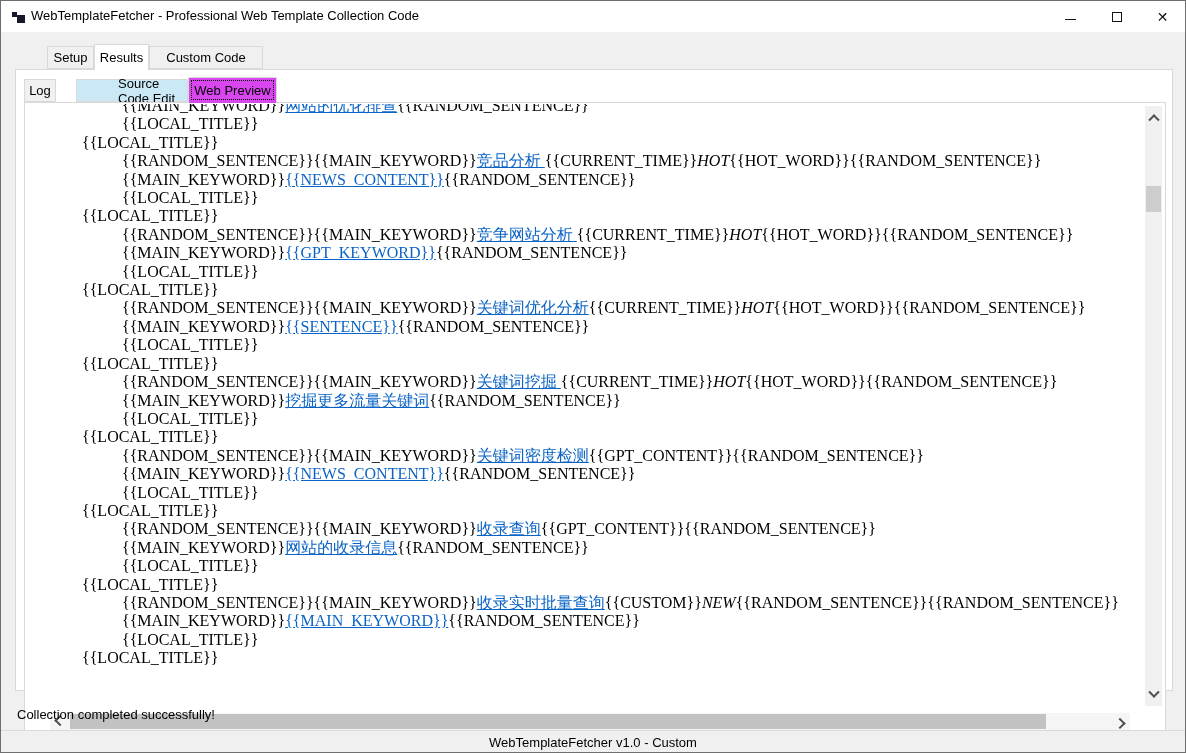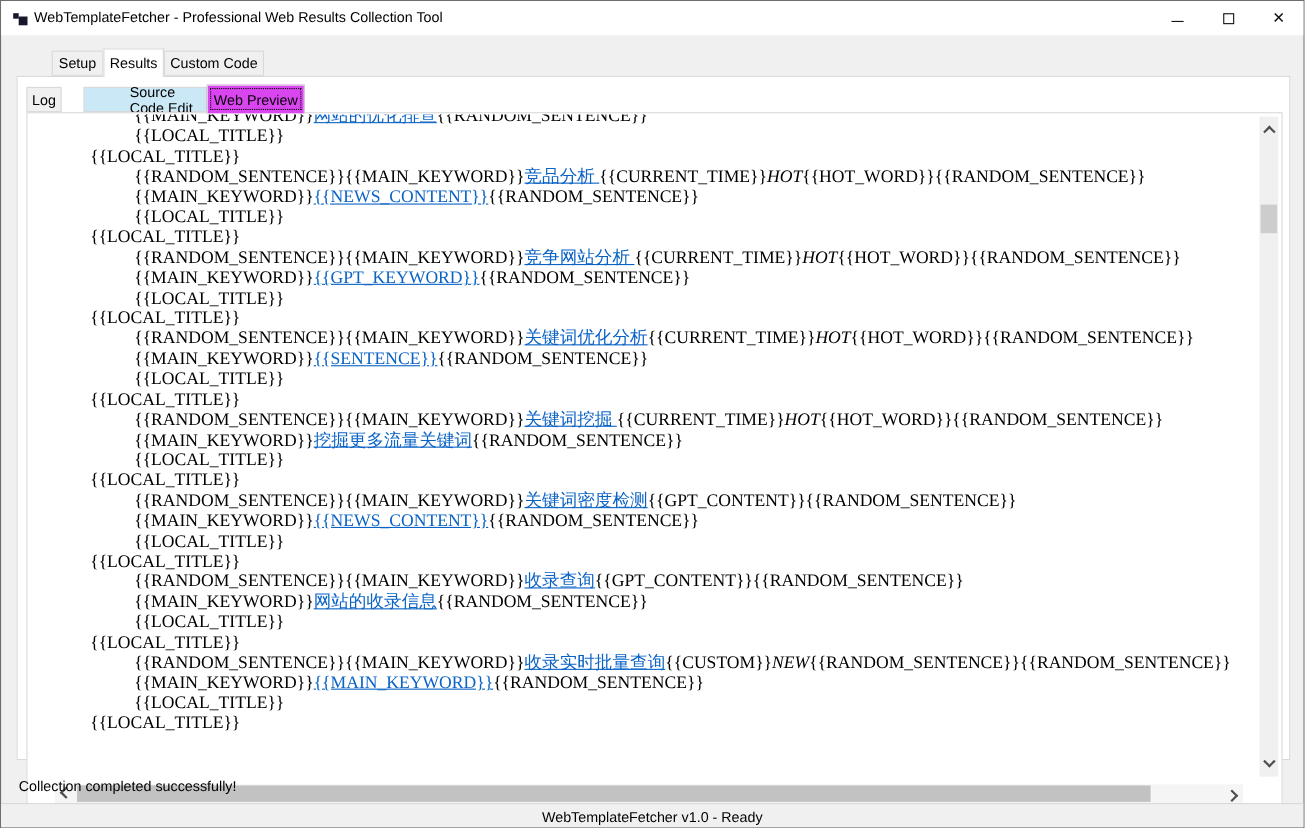--- a/index.html
+++ b/index.html
@@ -18,21 +18,21 @@
   .btn-min { right:92px; } .btn-max { right:46px; } .btn-close { right:0; }
   .glyph-min { width:11px; height:0; border-top:1px solid #111; margin-top:5px; }
   .glyph-max { width:10px; height:10px; border:1px solid #111; }
   .glyph-close { font-size:14px; line-height:1; font-family:"DejaVu Sans", sans-serif; }
   
   .tab { position:absolute; height:23px; top:45px; background:#f0f0f0; border:1px solid #d9d9d9;
          font-size:13px; color:#000; display:flex; align-items:center; justify-content:center;margin-left:32px; }
   .tab.selected { top:43px; height:26px; background:#fff; border-bottom:none; z-index:5; }
   #tab-setup { left:14px; width:47px; }
   #tab-results { left:61px; width:55px; }
-  #tab-custom { left:116px; width:91px; }
+  #tab-custom { left:116px; width:114px; }
   
   .main-page { position:absolute; left:14px; top:68px; width:1158px; height:622px;
                background:#fff; border:1px solid #d9d9d9; }
   
   .subtab { position:absolute; top:9px; height:23px; background:#f0f0f0; border:1px solid #d9d9d9;
             font-size:13px; color:#000; display:flex; align-items:center; justify-content:center; }
   #subtab-log { left:8px; width:32px; }
   #subtab-source { left:60px; width:112px; background:var(--hovertab,#cbe8f6);padding-left:41px; }
   #subtab-preview { left:172px; width:89px; top:7px; height:26px; background:#d946ef; border-bottom:none; z-index:5;
                     outline:1px dotted #000; outline-offset:-4px; }
@@ -71,21 +71,21 @@
 </head>
 <body>
 
 <div class="window">
 
   <div class="titlebar">
     <div class="app-icon">
         <div class="sq1"></div>
         <div class="sq2"></div>
       </div>
-    <div class="title-text">WebTemplateFetcher - Professional Web Results Collection Tool</div>
+    <div class="title-text">WebTemplateFetcher - Professional Web Template Collection Code</div>
     <div class="win-btn btn-min">
         <div class="glyph-min"></div>
       </div>
     <div class="win-btn btn-max">
         <div class="glyph-max"></div>
       </div>
     <div class="win-btn btn-close">
         <span class="glyph-close">✕</span>
       </div>
   </div>
@@ -123,16 +123,16 @@
               <div class="chev right"></div>
             </div>
         </div>
       </div>
     </div>
   </div>
 
   <div class="status-label">Collection completed successfully!</div>
 
   <div class="statusbar">
-    <span>WebTemplateFetcher v1.0 - Ready</span>
+    <span>WebTemplateFetcher v1.0 - Custom</span>
   </div>
 
 </div>
 
 </body></html>

